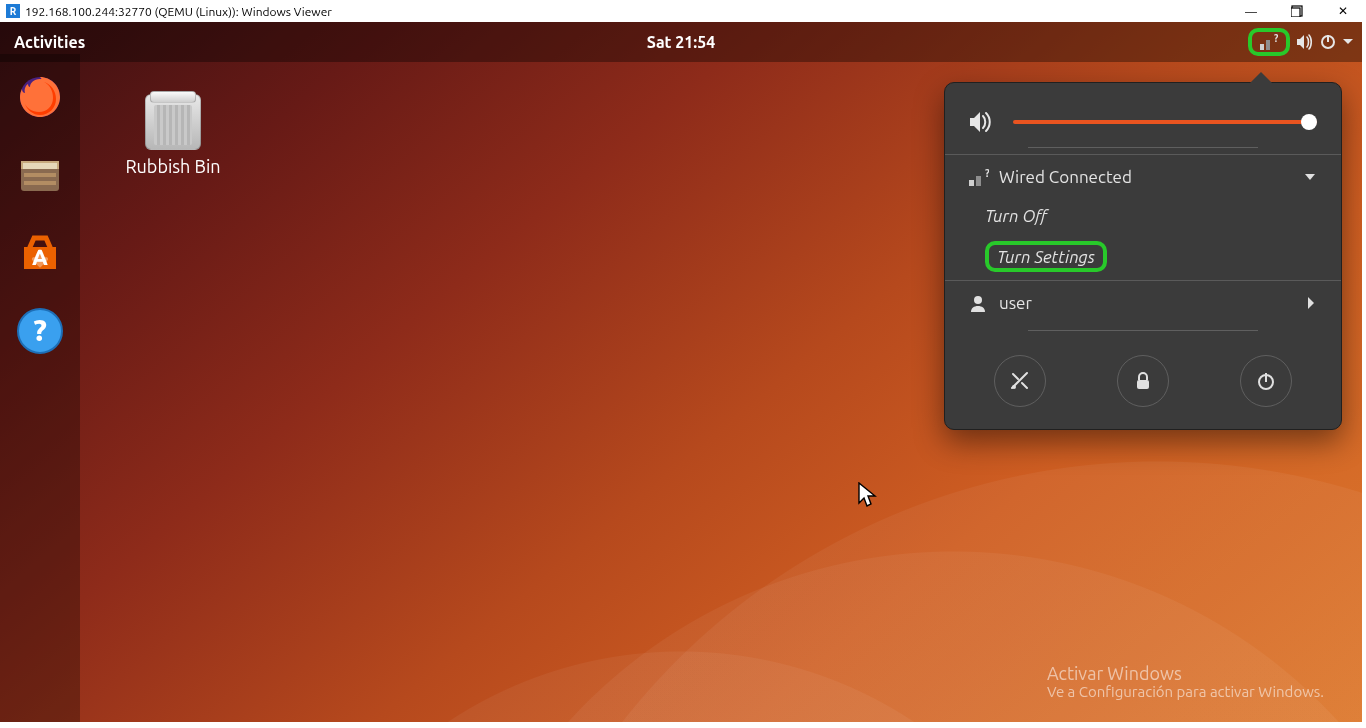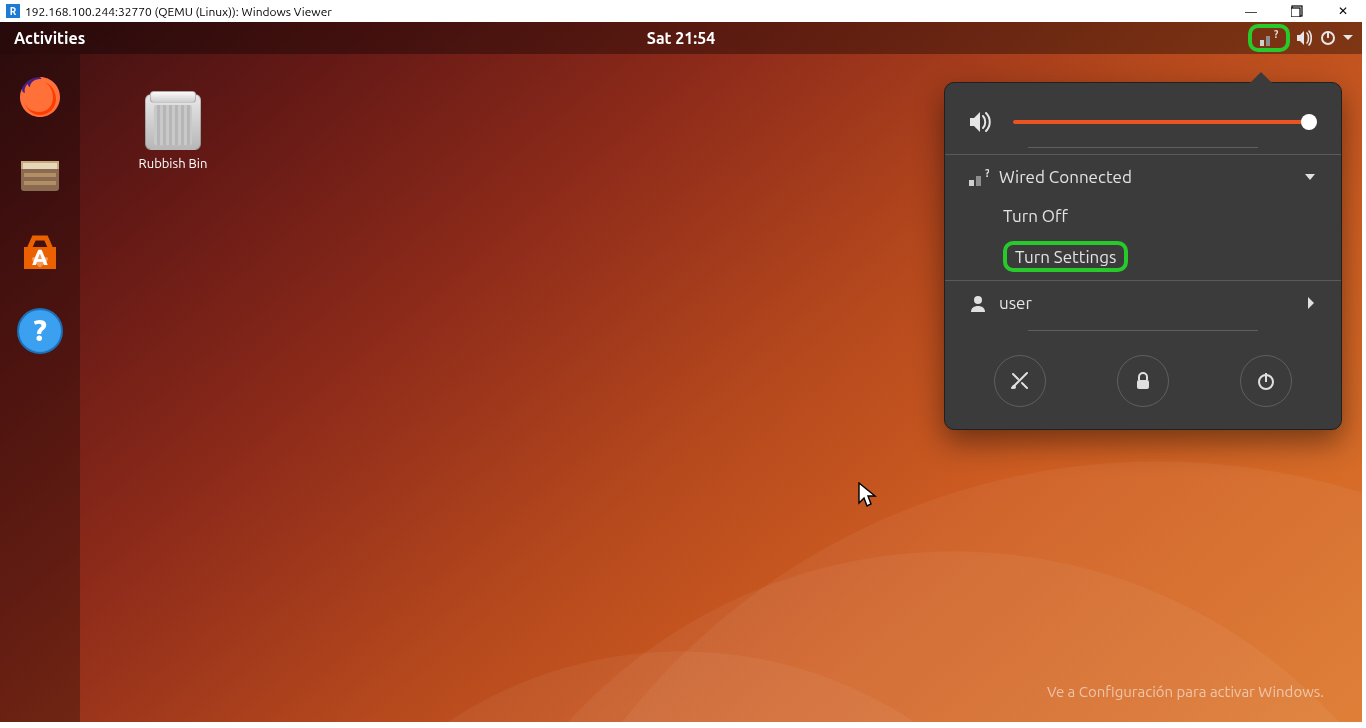--- a/index.html
+++ b/index.html
@@ -13,46 +13,46 @@
   
   .guest { position:absolute; left:0; top:22px; right:4px; height:700px; overflow:hidden; }
   .wallpaper { position:absolute; inset:0;
      background:
        radial-gradient(circle at 50% 150%, rgba(255,255,255,0.05) 420px, transparent 421px),
        radial-gradient(circle at 70% 150%, rgba(255,255,255,0.05) 520px, transparent 521px),
        radial-gradient(circle at 85% 160%, rgba(255,255,255,0.05) 680px, transparent 681px),
        linear-gradient(140deg, #3b0f11 0%, #671a16 18%, #8e2b1a 35%, #b6491d 55%, #cf5e22 72%, #dd792e 100%);
   }
   
-  .topbar { position:absolute; top:0; left:0; right:0; height:32px; background: rgba(0,0,0,0.35); display:flex; align-items:center; color:#fff; font-size:16px; font-weight:600; padding:0 14px; }
+  .topbar { position:absolute; top:0; left:0; right:0; height:40px; background: rgba(0,0,0,0.35); display:flex; align-items:center; color:#fff; font-size:16px; font-weight:600; padding:0 14px; }
   .topbar .activities { }
   .topbar .clock { position:absolute; left:50%; transform:translateX(-50%); }
   .topbar .tray { position:absolute; right:8px; display:flex; align-items:center; gap:6px; }
   .tray-icon { color:#ddd; display:inline-flex; }
   .highlight-green { border:4px solid #28c92a; border-radius:10px; }
   .tray .net-hi { padding:2px 8px; display:inline-flex; align-items:center; }
   
   .dock { position:absolute; left:0; top:32px; bottom:0; width:80px; background: rgba(0,0,0,0.28); display:flex; flex-direction:column; align-items:center; padding-top:18px; gap:28px; }
   .dock-item { width:50px; height:50px; border-radius:8px; display:flex; align-items:center; justify-content:center; }
   
-  .desk-icon { position:absolute; text-align:center; color:#fff; font-size:13px; }
+  .desk-icon { position:absolute; text-align:center; color:#fff; font-size:18px; }
   .trash { left:118px; top:72px; width:110px; }
   .trash .can { width:56px; height:56px; margin:0 auto 6px; border-radius:6px; background:linear-gradient(180deg,#e8e8e8,#b7b7b7); position:relative; border:1px solid rgba(0,0,0,.2); }
   .trash .can::before{ content:""; position:absolute; top:-4px; left:4px; right:4px; height:10px; background:linear-gradient(180deg,#fafafa,#cfcfcf); border-radius:4px; border:1px solid rgba(0,0,0,.2);}
   .trash .can::after{ content:""; position:absolute; top:10px; left:8px; right:8px; bottom:4px; background:repeating-linear-gradient(90deg,#c9c9c9 0 3px,#b6b6b6 3px 6px); border-radius:2px;}
   
   .popover { position:absolute; right:20px; top:60px; width:398px; background:#3b3b3b; border:1px solid #202020; border-radius:10px; color:#e3e3e3; font-size:17px; box-shadow:0 12px 30px rgba(0,0,0,.45); }
   .popover::before { content:""; position:absolute; top:-11px; right:68px; width:0; height:0; border-left:12px solid transparent; border-right:12px solid transparent; border-bottom:12px solid #3b3b3b; }
   .pv-row { display:flex; align-items:center; padding:12px 24px 12px 24px; }
   .pv-sep { border-top:1px solid #5a5a5a; margin:0 0; }
   .pv-short-sep { border-top:1px solid #5f5f5f; height:0; width:230px; margin:6px auto; }
   .vol { padding:28px 24px 8px 24px; display:flex; align-items:center; gap:20px; }
   .slider { flex:1; height:4px; background:#e95420; position:relative; border-radius:2px; }
   .slider .thumb { position:absolute; right:0; top:50%; transform:translate(0,-50%); width:16px; height:16px; border-radius:50%; background:#fff; }
-  .sub-items { padding-left:58px; }
+  .sub-items { padding-left:40px;font-style:italic; }
   .sub-item { padding:8px 24px 8px 0; }
   .hi-green-inline { display:inline-block; border:4px solid #28c92a; border-radius:10px; padding:2px 8px; }
   .chev { margin-left:auto; }
   .pv-buttons { display:flex; justify-content:space-around; padding:18px 14px 22px; }
   .pv-btn { width:52px; height:52px; border-radius:50%; border:1px solid #5f5f5f; display:flex; align-items:center; justify-content:center; }
   
   .watermark { position:absolute; right:38px; bottom:22px; color:rgba(255,255,255,0.55); font-size:15px; text-align:left; }
   .watermark .wm-t { font-size:18px; }
   
   .cursor { position:absolute; left:858px; top:460px; }
@@ -222,20 +222,21 @@
         <div class="pv-btn">
           <svg width="20" height="20" viewBox="0 0 20 20">
               <circle cx="10" cy="11" r="7" fill="none" stroke="#e0e0e0" stroke-width="2"></circle>
               <line x1="10" y1="2" x2="10" y2="11" stroke="#e0e0e0" stroke-width="2"></line>
             </svg>
         </div>
       </div>
     </div>
 
     <div class="watermark">
+      <div class="wm-t">Activar Windows</div>
       <div>Ve a Configuración para activar Windows.</div>
     </div>
 
     <div class="cursor">
       <svg width="20" height="26" viewBox="0 0 20 26">
           <path d="M1 1l0 20 5-5 3 8 4-2-3-8 7 0z" fill="#fff" stroke="#000" stroke-width="1.4"></path>
         </svg>
     </div>
   </div>
 </div>

